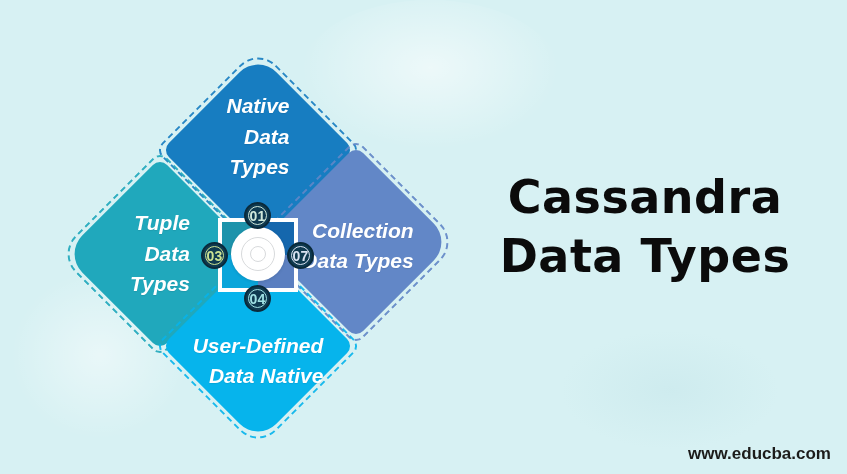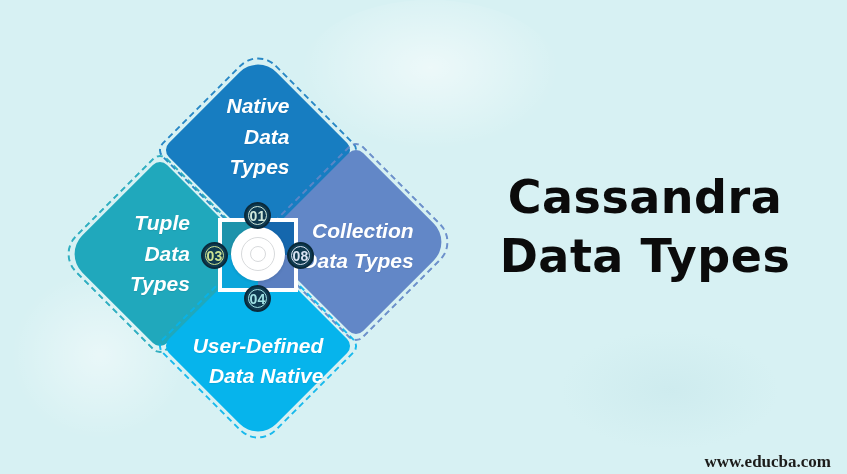--- a/index.html
+++ b/index.html
@@ -111,23 +111,23 @@
 
   .title{
     position:absolute;left:470px;top:168px;width:350px;
     text-align:center;
     color:var(--title,#0b0b0b);
     font-family:"DejaVu Sans",sans-serif;
     font-weight:700;font-size:46px;line-height:1.28;
     letter-spacing:.5px;
   }
   .footer{
-    position:absolute;right:16px;bottom:2px;
+    position:absolute;right:16px;bottom:10px;
     color:var(--foot,#1c1c1a);
-    font-family:Liberation Serif, serif;
+    font-family:Liberation Sans, sans-serif;
     font-weight:700;font-size:17px;
   }
 </style>
 </head>
 <body>
 
 <div class="page" style="--bg: #d7f1f3; --title: #0b0b0b; --foot: #1c1c1a;">
 
   <div class="swirl swirl-a"></div>
   <div class="swirl swirl-b"></div>
@@ -164,21 +164,21 @@
     <div class="center-square" style="--ne: #1567ad; --se: #5b7fc0; --nw: #1d93ab; --sw: #0aa5da;">
       <div class="center-fill"></div>
     </div>
 
     <div class="center-circle"></div>
 
     <div class="badge b1" style="--r: #cfe8db;">
       <span>01</span>
     </div>
     <div class="badge b2" style="--r: #d8e2f2;">
-      <span>08</span>
+      <span>07</span>
     </div>
     <div class="badge b3" style="--r: #cbe293;">
       <span>03</span>
     </div>
     <div class="badge b4" style="--r: #9fe0e2;">
       <span>04</span>
     </div>
   </div>
 
   <div class="title">

